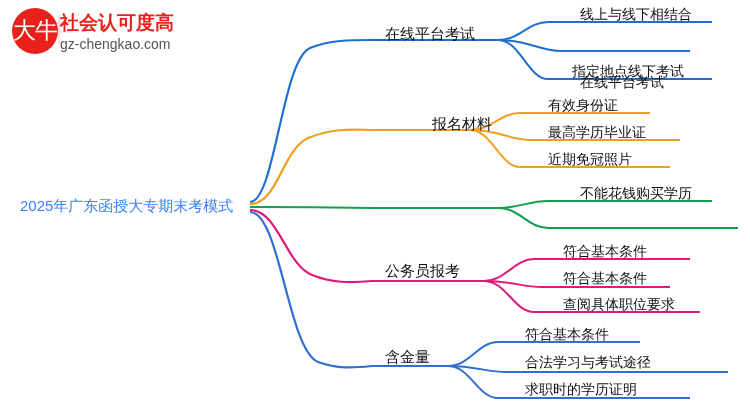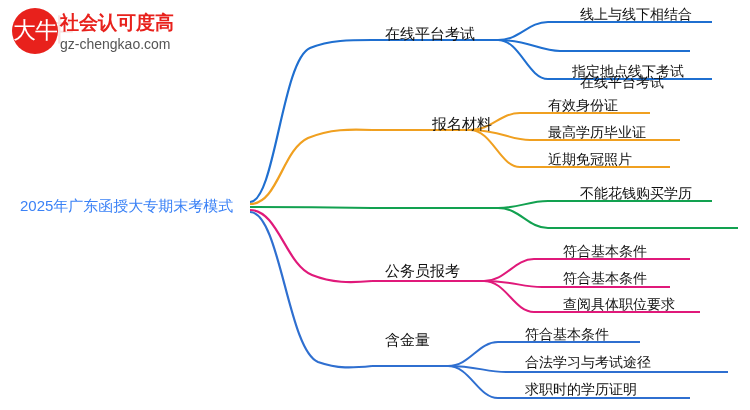--- a/index.html
+++ b/index.html
@@ -158,21 +158,21 @@
   <div class="node-label leaf-label" style="left:548px; top:125px;">最高学历毕业证</div>
   <div class="node-label leaf-label" style="left:548px; top:152px;">近期免冠照片</div>
 
   <div class="node-label leaf-label" style="left:580px; top:186px;">不能花钱购买学历</div>
 
   <div class="node-label branch-label" style="left:385px; top:263px;">公务员报考</div>
   <div class="node-label leaf-label" style="left:563px; top:244px;">符合基本条件</div>
   <div class="node-label leaf-label" style="left:563px; top:271px;">符合基本条件</div>
   <div class="node-label leaf-label" style="left:563px; top:297px;">查阅具体职位要求</div>
 
-  <div class="node-label branch-label" style="left:385px; top:332px;">含金量</div>
+  <div class="node-label branch-label" style="left:385px; top:349px;">含金量</div>
   <div class="node-label leaf-label" style="left:525px; top:327px;">符合基本条件</div>
   <div class="node-label leaf-label" style="left:525px; top:355px;">合法学习与考试途径</div>
   <div class="node-label leaf-label" style="left:525px; top:382px;">求职时的学历证明</div>
 
   <div id="logo-area">
     <div class="wm-ghost">大牛</div>
     <div class="logo-badge">
       <div class="bull">大牛</div>
     </div>
     <div class="logo-text-main">社会认可度高</div>

